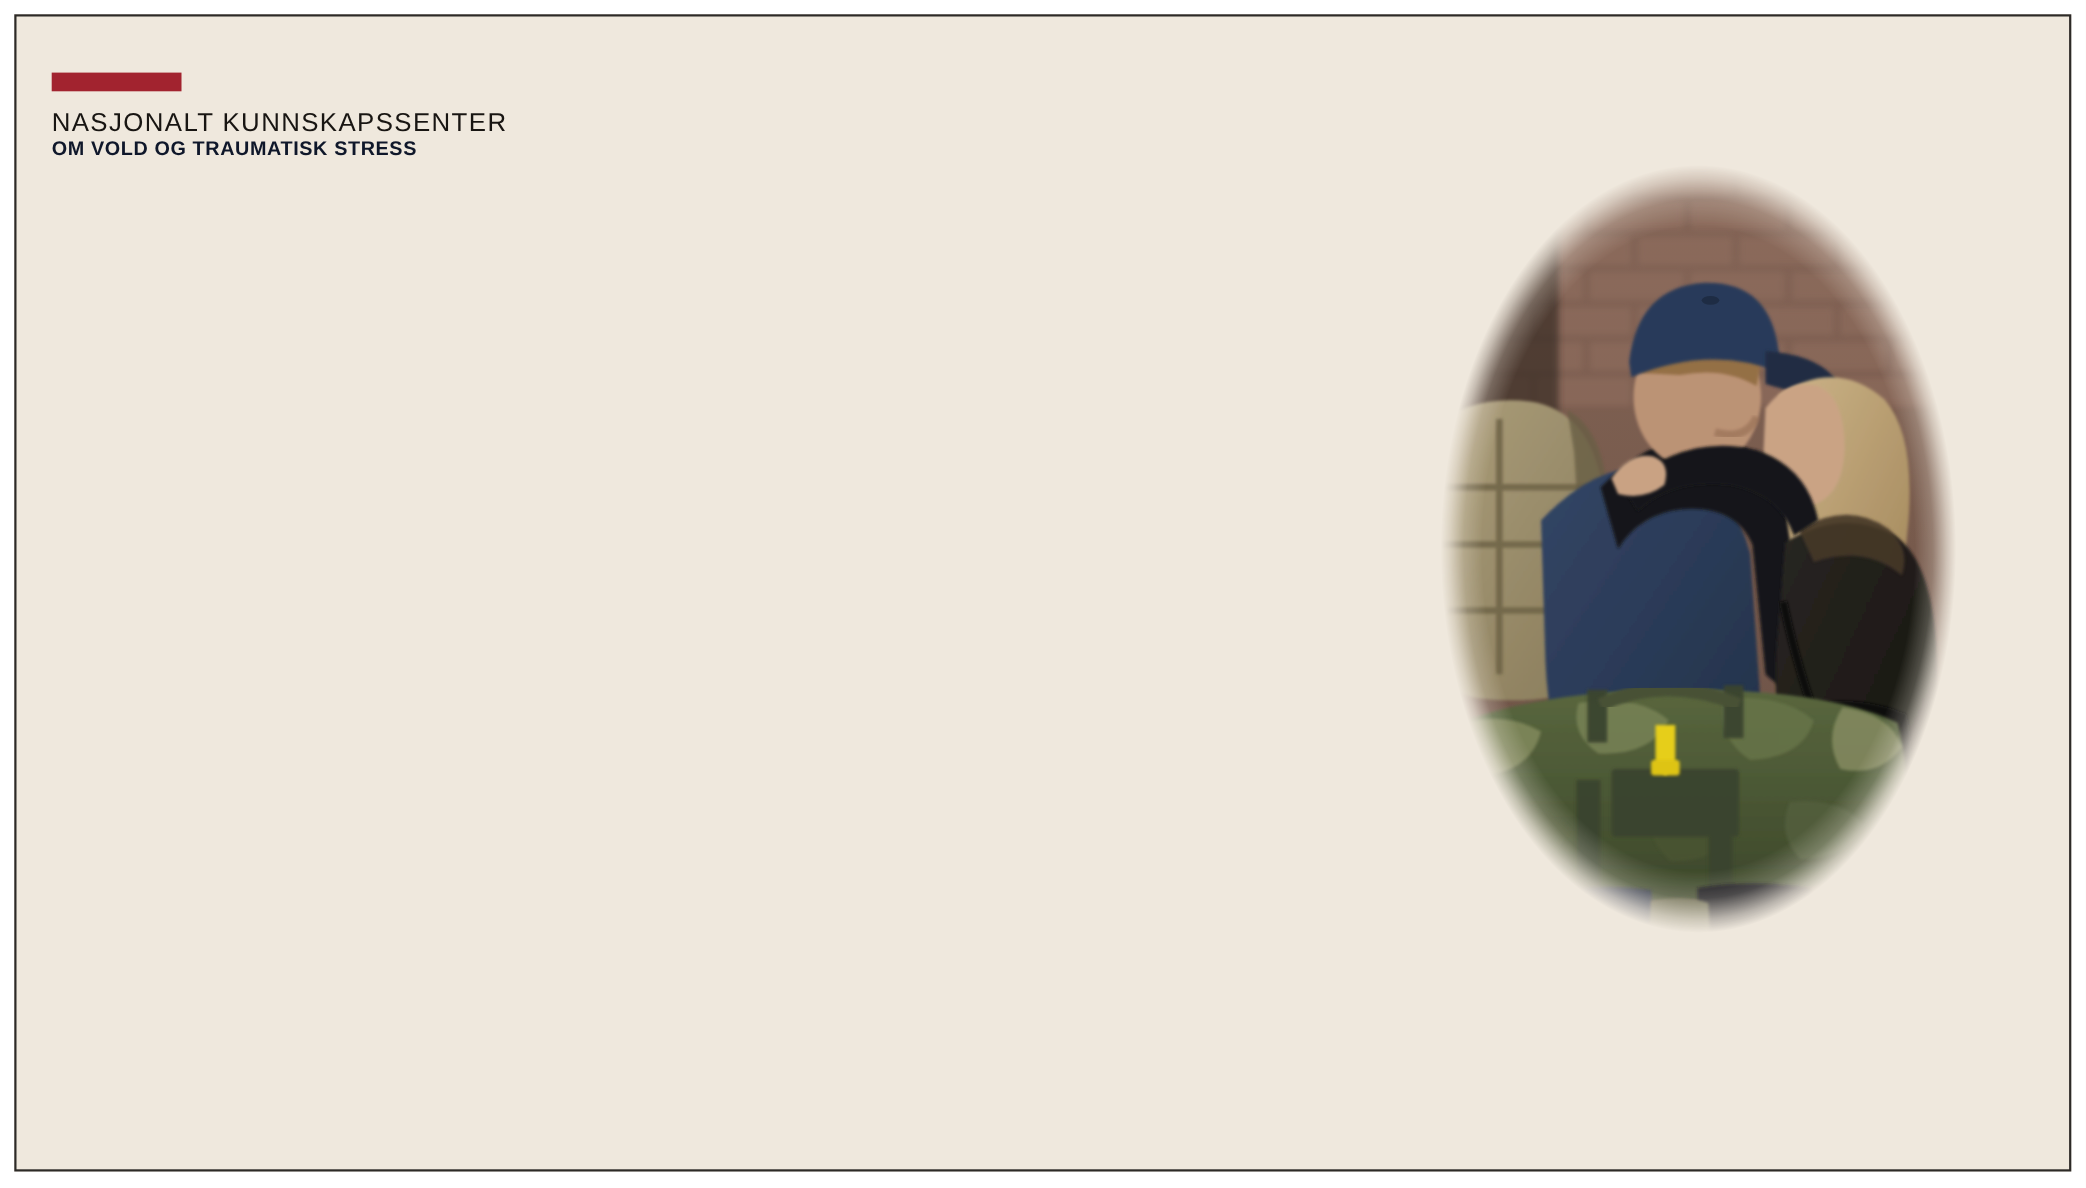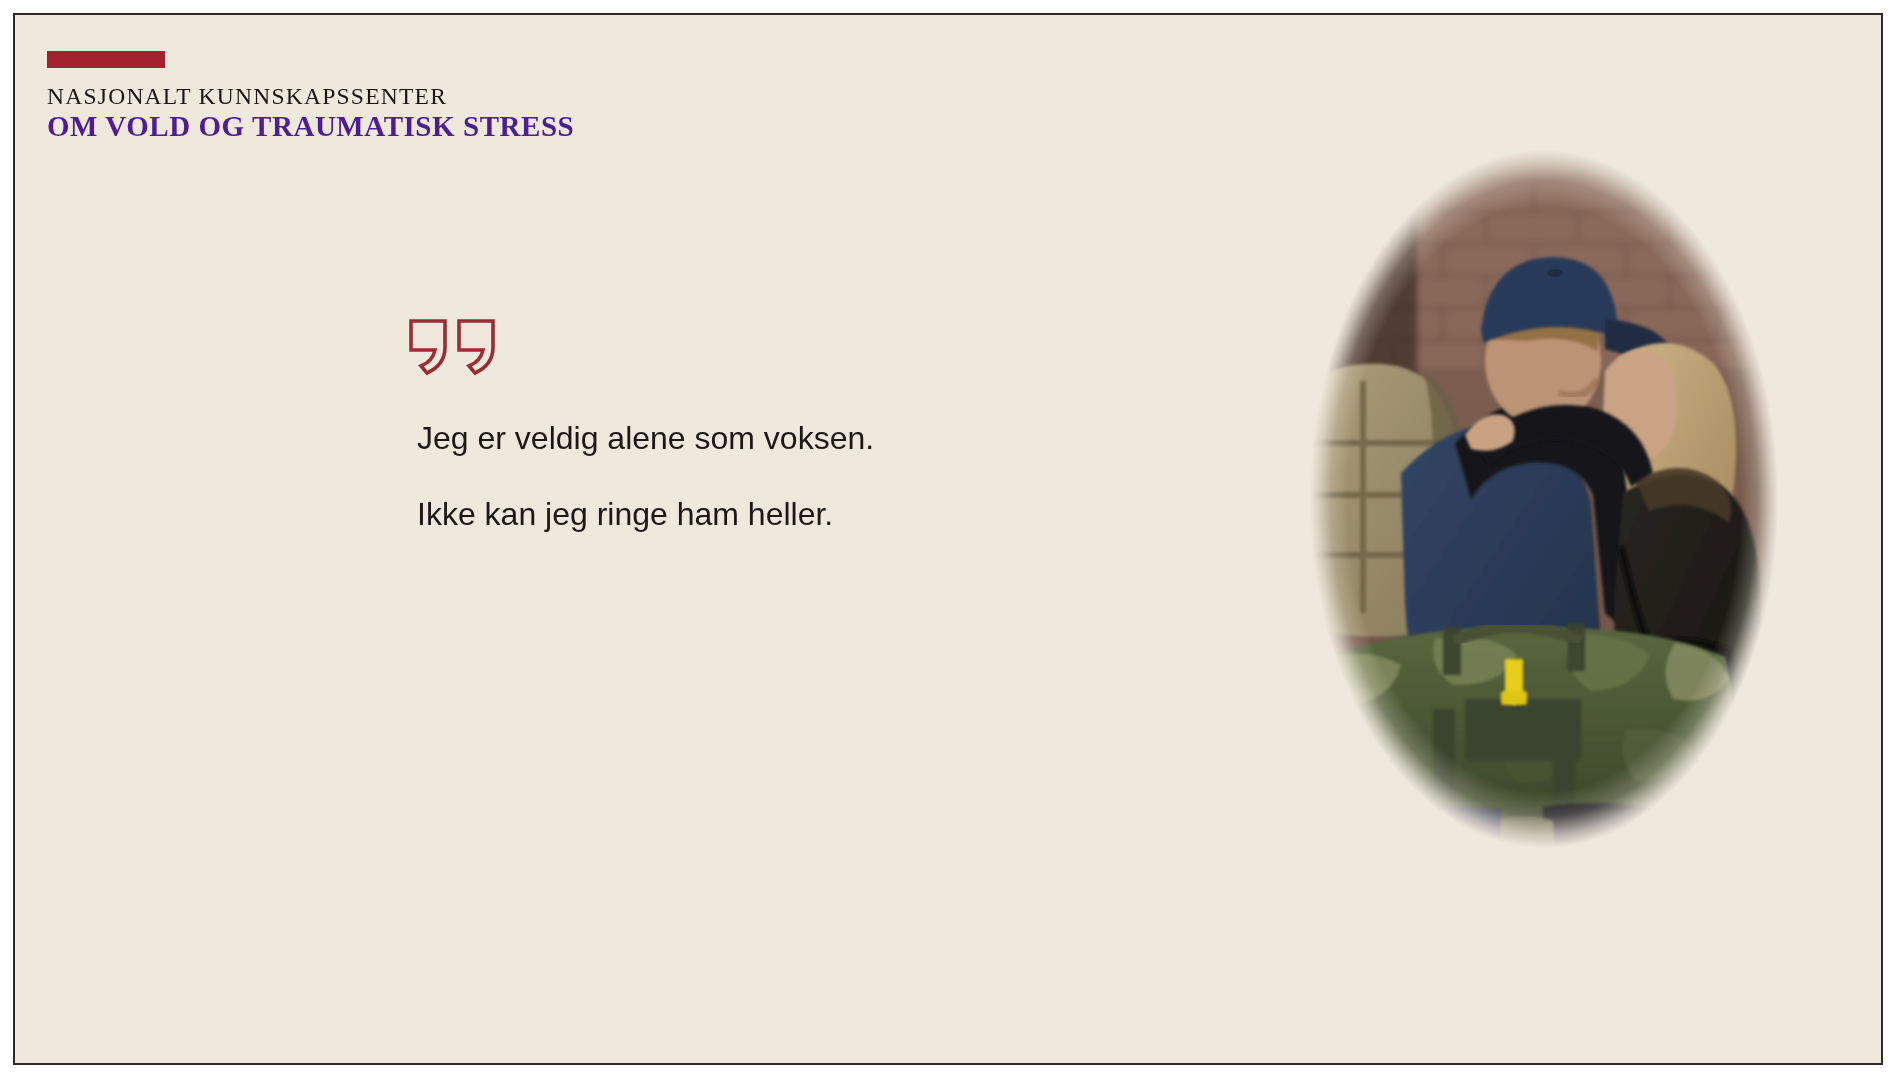--- a/index.html
+++ b/index.html
@@ -31,42 +31,41 @@
     background: #efe8dd;
     border: 2px solid #2d2a27;
     box-sizing: border-box;
     overflow: hidden;
   }
 
   
   .logo {
     position: absolute;
     left: 32px;
-    top: 36px;
+    top: 51px;
     width: 420px;
-    font-family: Liberation Serif, serif;
   }
   .logo-bar {
     width: 118px;
     height: 17px;
     background: #a2232f;
     margin-bottom: 16px;
   }
   .logo-line1 {
     font-size: 23.5px;
     letter-spacing: 1.25px;
     color: #181512;
     font-weight: 400;
     line-height: 1.08;
     white-space: nowrap;
   }
   .logo-line2 {
-    font-size: 29px;
+    font-size: 18px;
     letter-spacing: 0.55px;
-    color: #4c1d95;
+    color: #0f172a;
     font-weight: 700;
     line-height: 1.12;
     white-space: nowrap;
     margin-top: 1px;
   }
 
   
   .quote-block {
     position: absolute;
     left: 388px;
@@ -139,32 +138,20 @@
 
 <div class="slide-canvas">
   <div class="slide">
 
     <div class="logo">
       <div class="logo-bar"></div>
       <div class="logo-line1">NASJONALT KUNNSKAPSSENTER</div>
       <div class="logo-line2">OM VOLD OG TRAUMATISK STRESS</div>
     </div>
 
-    <div class="quote-block">
-      <span class="quote-mark-wrap">
-        <svg class="quote-mark" viewBox="0 0 96 60" xmlns="http://www.w3.org/2000/svg" fill="none" stroke="#9d2b35" stroke-width="3.6">
-          <path d="M4 4 H38 V30 Q38 48 20 56 L14 49 Q26 44 28 33 H4 Z"></path>
-          <path d="M52 4 H86 V30 Q86 48 68 56 L62 49 Q74 44 76 33 H52 Z"></path>
-        </svg>
-      </span>
-      <div class="quote-lines">
-        <div class="quote-line">Jeg er veldig alene som voksen.</div>
-        <div class="quote-line">Ikke kan jeg ringe ham heller.</div>
-      </div>
-    </div>
 
     <div class="photo-oval">
       <svg viewBox="0 0 478 712" preserveAspectRatio="xMidYMid slice" xmlns="http://www.w3.org/2000/svg">
         <defs>
           <linearGradient id="brickG" x1="0" y1="0" x2="0" y2="1">
             <stop offset="0" stop-color="#8a6a5c"></stop>
             <stop offset="0.5" stop-color="#7d5e51"></stop>
             <stop offset="1" stop-color="#6d5348"></stop>
           </linearGradient>
           <linearGradient id="packG" x1="0" y1="0" x2="1" y2="1">

